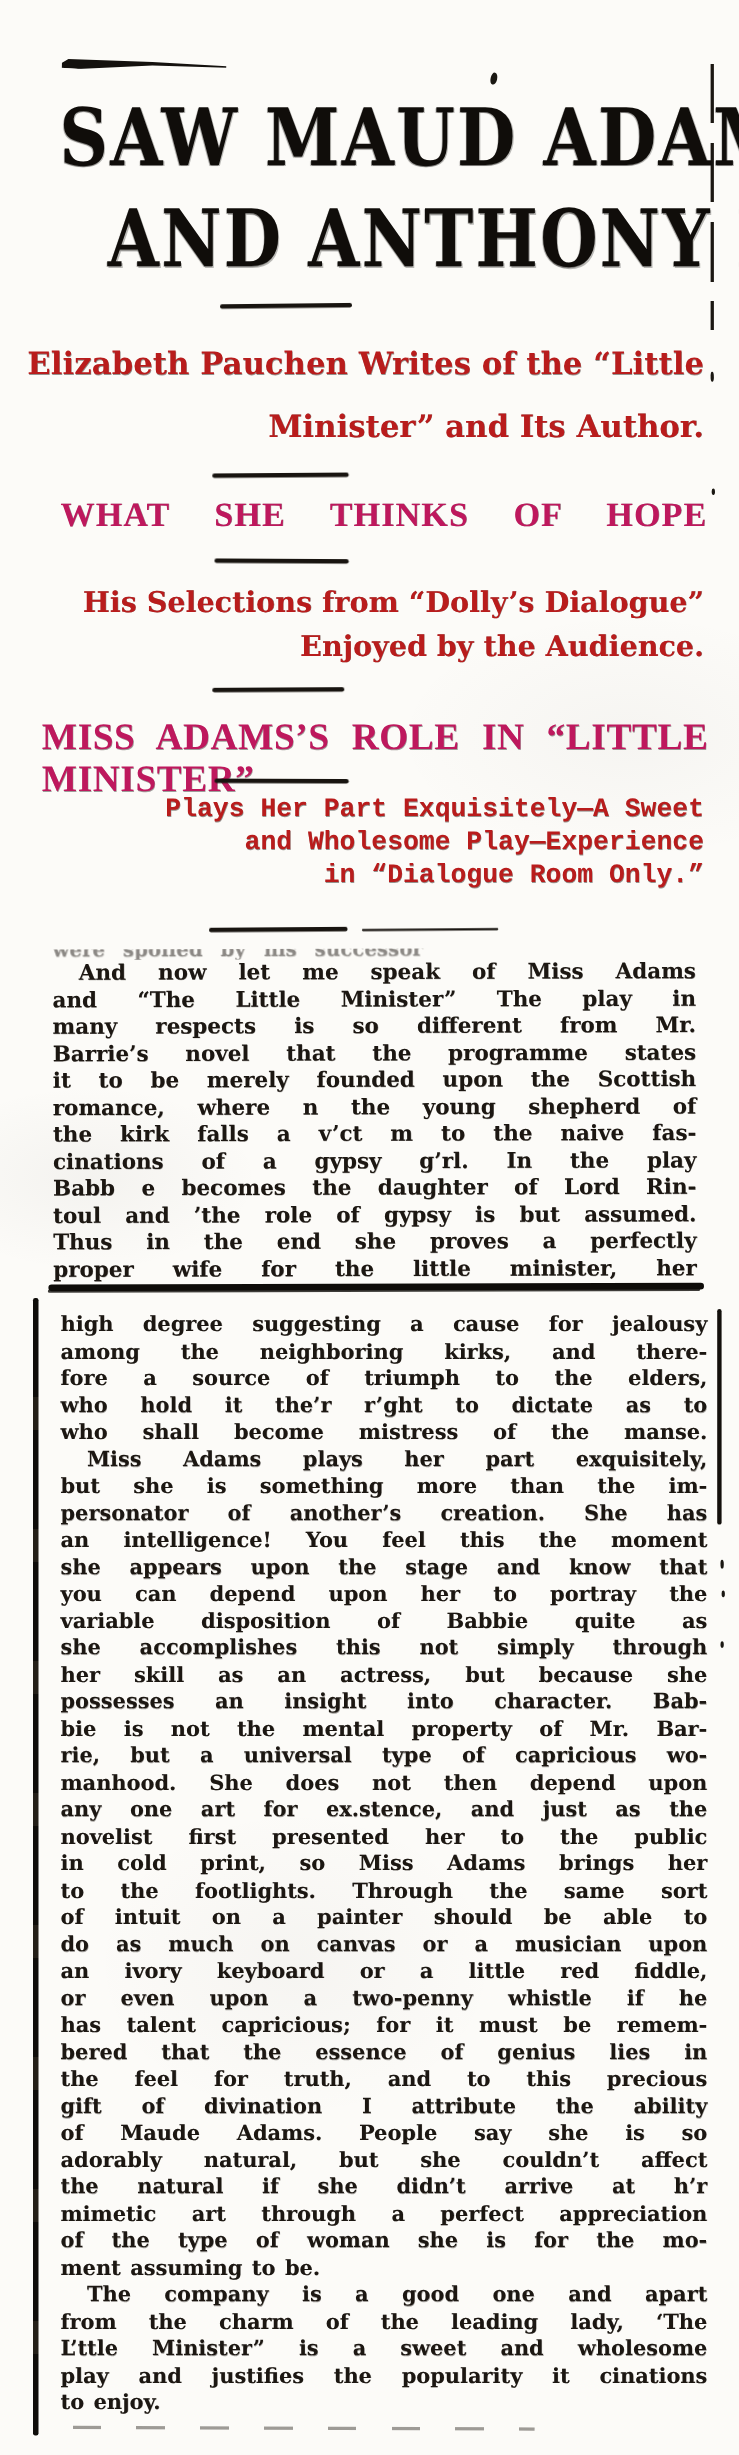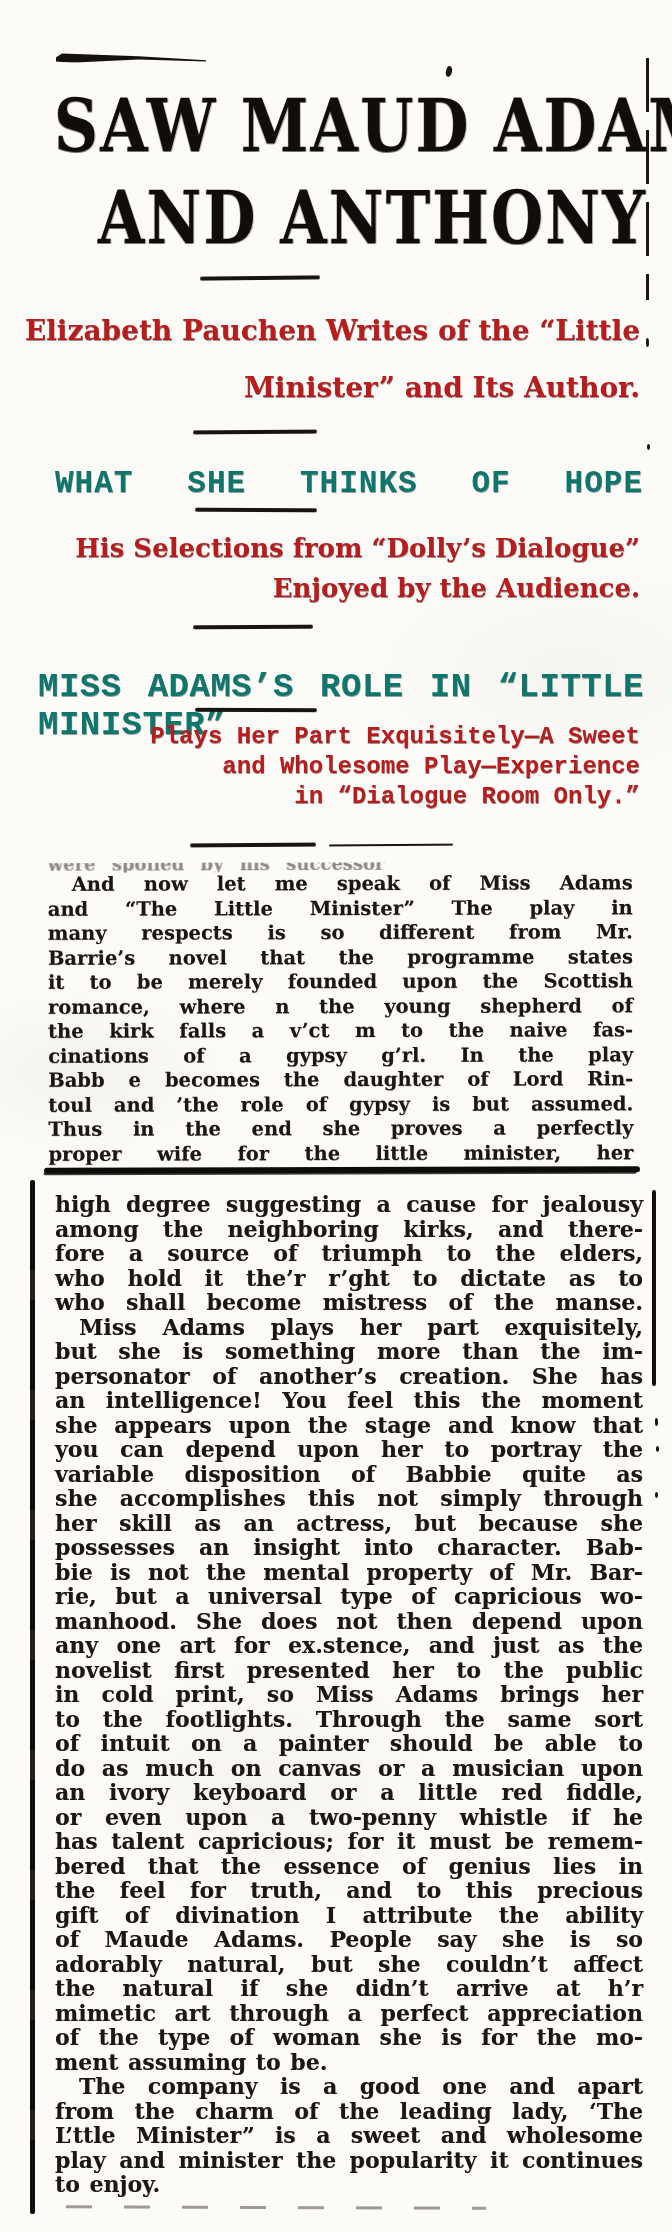--- a/index.html
+++ b/index.html
@@ -73,33 +73,32 @@
 
   
   .deck{position:absolute; left:8px; width:632px; text-align:right; font-weight:700; color:#b91c1c;
         text-shadow:.4px .5px .5px rgba(23,19,15,.45);}
   .deck1{top:302px; font-size:28px; line-height:57px;}
   .deck2{top:528px; font-size:26px; line-height:40px;}
   .deck3{top:722px; font-size:24px; line-height:30px;font-family:Liberation Mono, monospace;}
 
   
   .crosshead{
-    position:absolute; font-family:Liberation Mono, monospace; font-weight:700;
-    color:#0f766e; text-align:justify; text-align-last:justify; white-space:normal;
+    position:absolute; font-family:Liberation Serif, serif; font-weight:700;
+    color:#be185d; text-align:justify; text-align-last:justify; white-space:normal;
     text-shadow:.5px .6px .5px rgba(21,17,13,.4);
-    margin-top:16px;
   }
   .ch1{left:55px; top:450px; width:588px; font-size:31px; letter-spacing:1px;}
   .ch2{left:38px; top:652px; width:606px; font-size:34px; letter-spacing:.5px;}
 
   
   .body{position:absolute; font-weight:700; color:#1c1712;
         text-shadow:.3px .4px .5px rgba(28,23,18,.4);}
   .body1{left:48px; top:856px; width:585px; font-size:19.5px; transform:rotate(-.15deg);}
-  .body2{left:55px; top:1192px; width:588px; font-size:22px;}
+  .body2{left:55px; top:1192px; width:588px; font-size:19px;}
   .bl{
     height:24.5px; line-height:24.5px; overflow:visible;
     text-align:justify; text-align-last:justify; word-spacing:2px; white-space:normal;
   }
   .bl.in{padding-left:24px;}
   .bl.end{text-align-last:left;}
   .bl.cut{
     height:16px; line-height:16px; font-size:18px; opacity:.5;
     clip-path:inset(40% 0 0 0); filter:blur(.35px); word-spacing:10px;
   }
@@ -207,18 +206,18 @@
       <div class="bl">gift of divination I attribute the ability</div>
       <div class="bl">of Maude Adams. People say she is so</div>
       <div class="bl">adorably natural, but she couldn’t affect</div>
       <div class="bl">the natural if she didn’t arrive at h’r</div>
       <div class="bl">mimetic art through a perfect appreciation</div>
       <div class="bl">of the type of woman she is for the mo-</div>
       <div class="bl end">ment assuming to be.</div>
       <div class="bl in">The company is a good one and apart</div>
       <div class="bl">from the charm of the leading lady, ‘The</div>
       <div class="bl">L’ttle Minister” is a sweet and wholesome</div>
-      <div class="bl">play and minister the popularity it continues</div>
+      <div class="bl">play and justifies the popularity it cinations</div>
       <div class="bl end">to enjoy.</div>
     </div>
 
   <div class="bottom-dashes"></div>
 </div>
 
 </body></html>

